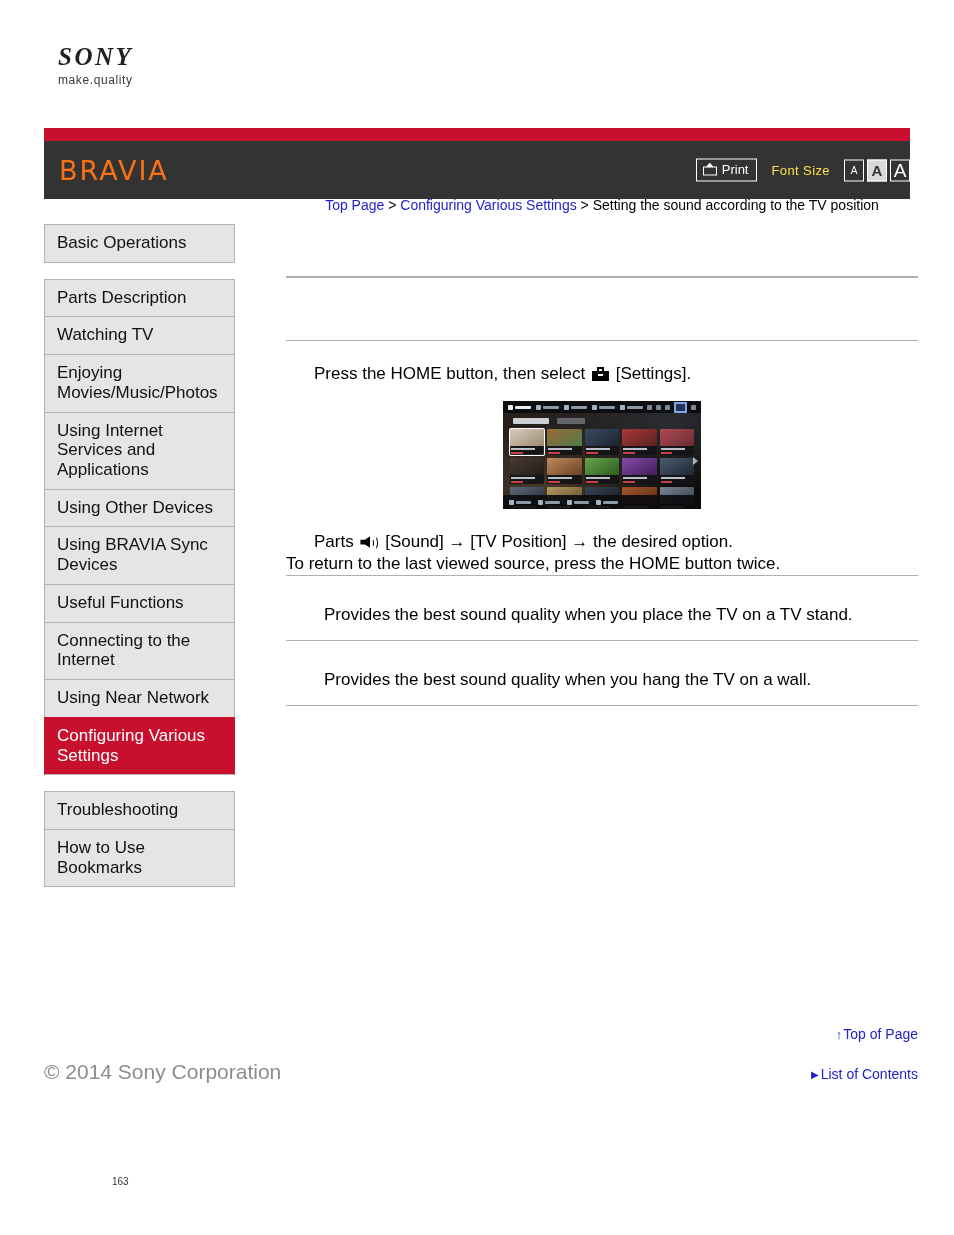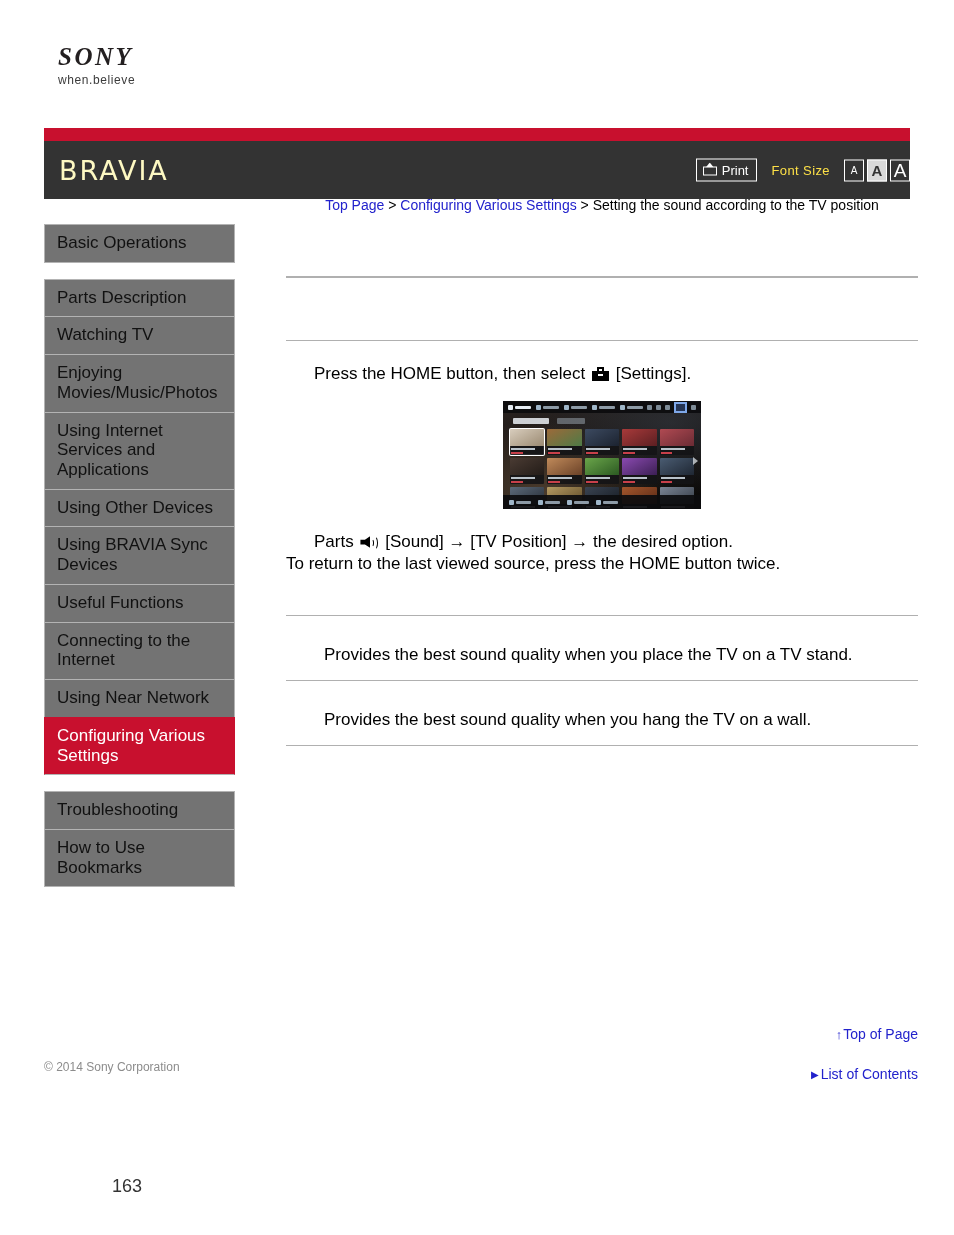--- a/index.html
+++ b/index.html
@@ -55,21 +55,21 @@
   #masthead-bar {
     height: 58px;
     background: #333333;
     position: relative;
   }
   #bravia-logo {
     position: absolute;
     left: 15px;
     top: 50%;
     transform: translateY(-50%);
-    color: #fef9c3;
+    color: #f97316;
     font-size: 27px;
     letter-spacing: 2px;
     font-family: "DejaVu Sans", sans-serif;
     font-weight: 400;
     line-height: 1;
   }
   #masthead-tools {
     position: absolute;
     right: 0px;
     top: 50%;
@@ -77,21 +77,21 @@
     display: flex;
     align-items: center;
     gap: 14px;
   }
   #print-button {
     border: 1px solid #ffffff;
     color: #ffffff;
     font-size: 13px;
     padding: 3px 8px 4px 6px;
     display: flex;
-    align-items: center;
+    align-items: flex-start;
     gap: 5px;
     line-height: 1;
     cursor: pointer;
   }
   #print-button .printer-icon {
     display: inline-block;
     width: 14px;
     height: 14px;
     position: relative;
   }
@@ -161,21 +161,21 @@
 
   
   #sidebar {
     position: absolute;
     left: 44px;
     top: 224px;
     width: 191px;
   }
   .nav-group { margin-bottom: 16px; }
   .nav-item {
-    background: #737373;
+    background: #e5e5e5;
     border: 1px solid #b3b3b3;
     border-bottom: none;
     font-size: 17px;
     line-height: 1.16;
     padding: 8px 10px 9px 12px;
     color: #111111;
     cursor: pointer;
     box-sizing: border-box;
   }
   .nav-group .nav-item:last-child { border-bottom: 1px solid #b3b3b3; }
@@ -356,21 +356,21 @@
   #tv-bottombar .bb .btxt { width: 15px; height: 3px; background: #8d9aa6; border-radius: 1px; }
   #tv-arrow-right {
     position: absolute; right: 3px; top: 52%;
     width: 0; height: 0;
     border-top: 4px solid transparent;
     border-bottom: 4px solid transparent;
     border-left: 5px solid rgba(220,225,230,0.75);
   }
 
   
-  #options-block { margin-top: 40px; }
+  #options-block { }
   .option-row {
     padding: 28px 0 14px 0;
     font-size: 17px;
     line-height: 1.3;
   }
   .option-desc { padding-left: 38px; }
 
   
   #footer-links {
     position: absolute;
@@ -396,37 +396,37 @@
     display: inline-block;
     color: #2222cc;
     font-size: 10px;
     margin-right: 2px;
     vertical-align: 1px;
   }
   #copyright {
     position: absolute;
     left: 44px;
     top: 1060px;
-    font-size: 12px;
+    font-size: 21px;
     color: #8c8c8c;
   }
   #page-number {
     position: absolute;
     left: 112px;
     top: 1176px;
-    font-size: 18px;
+    font-size: 10px;
     color: #333333;
   }
 </style>
 </head>
 <body>
 
 <div id="sony-logo">
   <div id="sony-wordmark">SONY</div>
-  <div id="sony-tagline">when.believe</div>
+  <div id="sony-tagline">make.quality</div>
 </div>
 
 <div id="masthead">
   <div id="masthead-redbar"></div>
   <div id="masthead-bar">
     <div id="bravia-logo">BRAVIA</div>
     <div id="masthead-tools">
 
       <div id="print-button">
         <span class="printer-icon">

